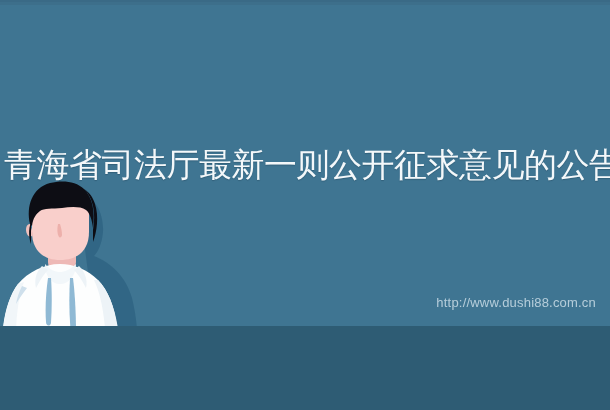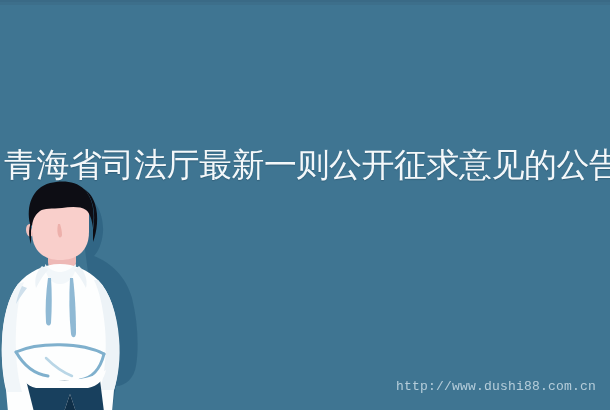--- a/index.html
+++ b/index.html
@@ -4,21 +4,21 @@
 <title>青海省司法厅最新一则公开征求意见的公告</title>
 <style>
   html, body {
     margin: 0;
     padding: 0;
     background: #2e5c74;
   }
   #stage {
     position: relative;
     width: 610px;
-    height: 410px;
+    height: 326px;
     overflow: hidden;
     background: #7f1d1d;
     font-family: "Liberation Sans", "DejaVu Sans", sans-serif;
     border-top: 2px solid #3a6a86;
     box-sizing: border-box;
     -webkit-font-smoothing: antialiased;
   }
 
   
   .bg-fill {
@@ -64,21 +64,21 @@
   
   .watermark {
     position: absolute;
     right: 14px;
     bottom: 16px;
     color: rgba(226,238,245,0.72);
     font-size: 13px;
     line-height: 15px;
     letter-spacing: 0.2px;
     white-space: nowrap;
-    font-family: Liberation Mono, monospace;
+    font-family: Liberation Sans, sans-serif;
   }
 </style>
 </head>
 <body>
 
 <div id="stage">
 
   <div class="bg-fill"></div>
   <div class="bg-topline"></div>
 

